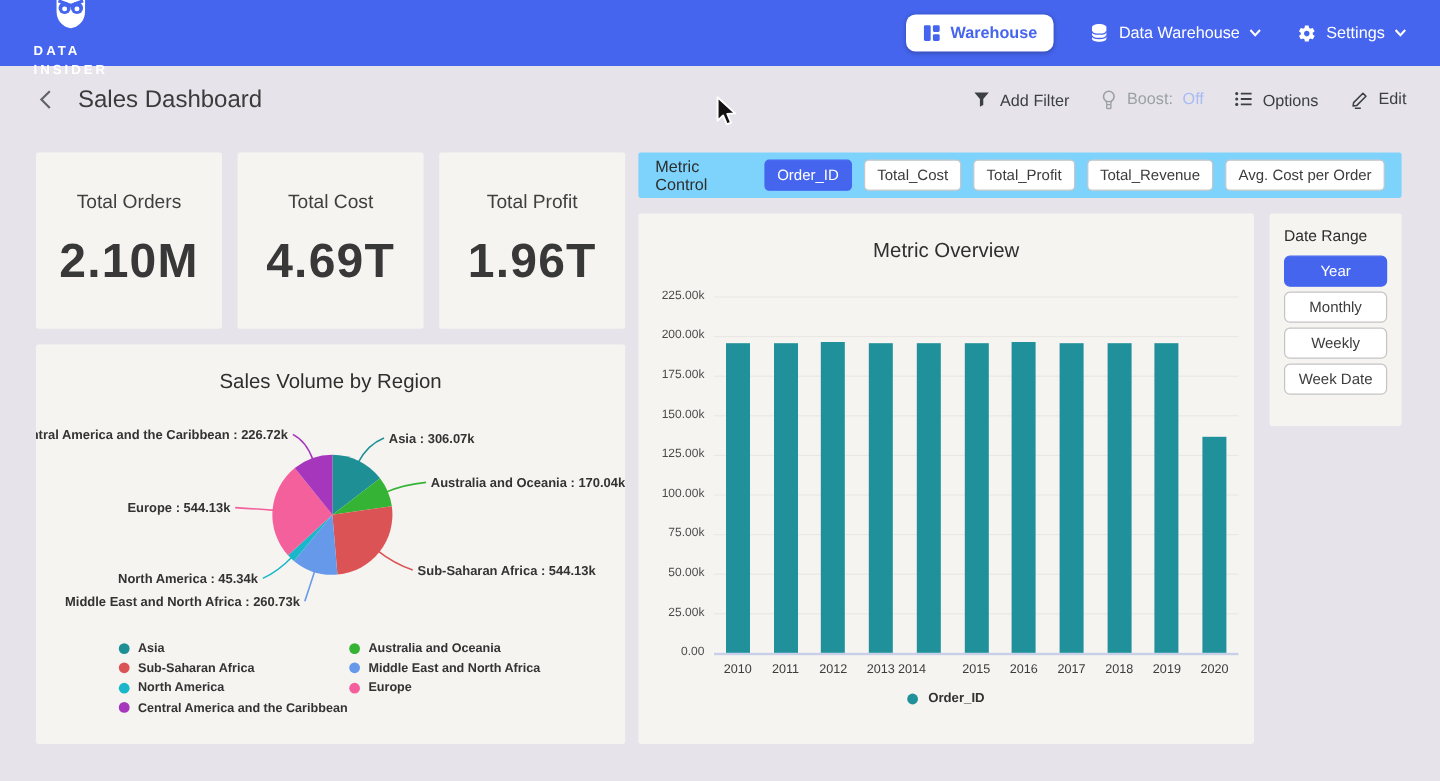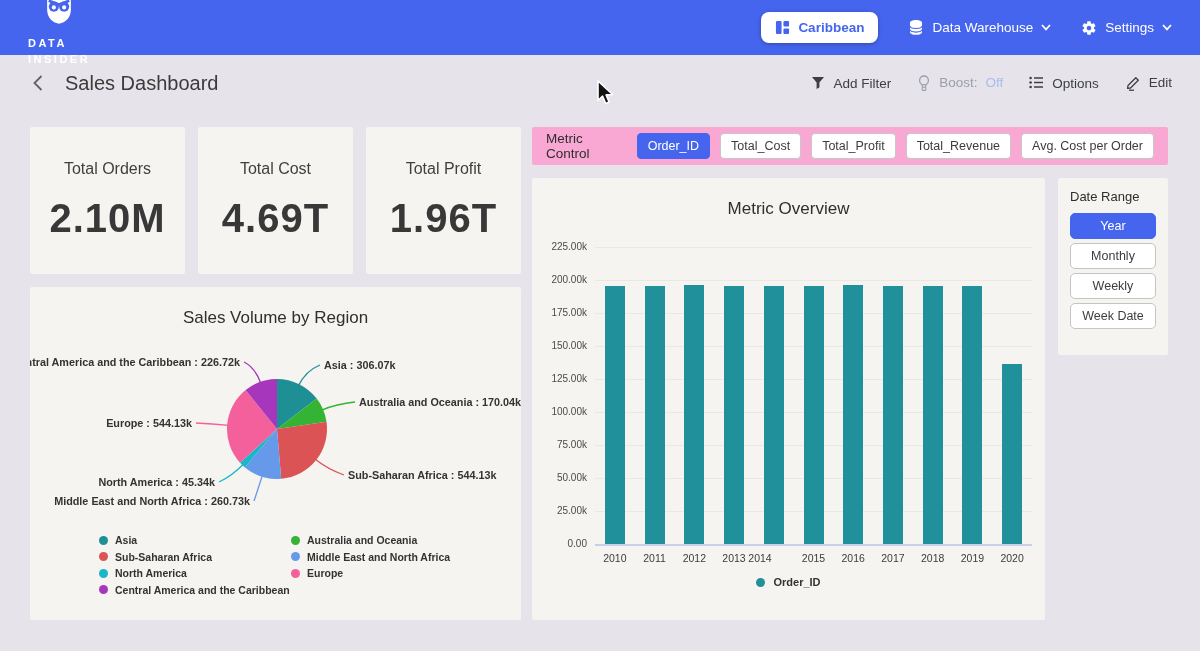--- a/index.html
+++ b/index.html
@@ -32,21 +32,21 @@
 
   
   .panel { position:absolute; background:#f5f4f1; border-radius:2px; }
   .kpi-row { position:absolute; left:30px; top:127px; width:491px; height:147px; display:flex; gap:13px; }
   .kpi-card { flex:1; background:#f5f4f1; border-radius:2px; display:flex; flex-direction:column;
               align-items:center; justify-content:center; gap:18px; }
   .kpi-label { font-size:16px; color:#3f3f3f; font-weight:500; }
   .kpi-value { font-size:40px; font-weight:bold; color:#383838; letter-spacing:1px; }
 
   
-  .metric-bar { position:absolute; left:532px; top:127px; width:636px; height:38px; background:#f9a8d4;
+  .metric-bar { position:absolute; left:532px; top:127px; width:636px; height:38px; background:#7dd3fc;
                 border-radius:2px; display:flex; align-items:center; padding:0 14px; gap:12px; }
   .metric-label { font-size:13.5px; color:#2e2e2e; }
   .chips { display:flex; align-items:center; gap:10px; }
   .chip { font-family:inherit; font-size:12.5px; color:#3c3c3c; background:#fff; border:1px solid #c7c7c7;
           border-radius:4px; padding:5px 10px; cursor:pointer; white-space:nowrap; }
   .chip-sel { background:#4565ee; border-color:#4565ee; color:#fff; }
 
   
   .chart-panel { left:532px; top:178px; width:513px; height:442px; }
   .chart-title { font-size:17px; font-weight:500; color:#2f2f2f; text-align:center; margin-top:21px; }
@@ -96,21 +96,21 @@
         <span>INSIDER</span>
       </div>
     </div>
     <div class="nav-right">
       <button class="nav-pill">
         <svg width="15" height="15" viewBox="0 0 16 16">
           <rect x="1" y="1" width="6" height="14" rx="1.2" fill="#4565ee"></rect>
           <rect x="9" y="1" width="6" height="6" rx="1.2" fill="#4565ee"></rect>
           <rect x="9" y="9" width="6" height="6" rx="1.2" fill="#4565ee"></rect>
         </svg>
-        <span>Caribbean</span>
+        <span>Warehouse</span>
       </button>
       <div class="nav-item">
         <svg width="16" height="17" viewBox="0 0 16 17">
           <path fill="#fff" d="M2 3.6 C2 2.2 4.7 1 8 1 s6 1.2 6 2.6 v9.6 c0 1.4 -2.7 2.6 -6 2.6 s-6 -1.2 -6 -2.6 Z"></path>
           <path d="M2 7 c0 1.4 2.7 2.5 6 2.5 s6 -1.1 6 -2.5" stroke="#4565ee" stroke-width="1.1" fill="none"></path>
           <path d="M2 10.6 c0 1.4 2.7 2.5 6 2.5 s6 -1.1 6 -2.5" stroke="#4565ee" stroke-width="1.1" fill="none"></path>
         </svg>
         <span>Data Warehouse</span>
         <svg width="10" height="7" viewBox="0 0 10 7">
           <path d="M1 1 L5 5.4 L9 1" stroke="#fff" stroke-width="1.7" fill="none"></path>

